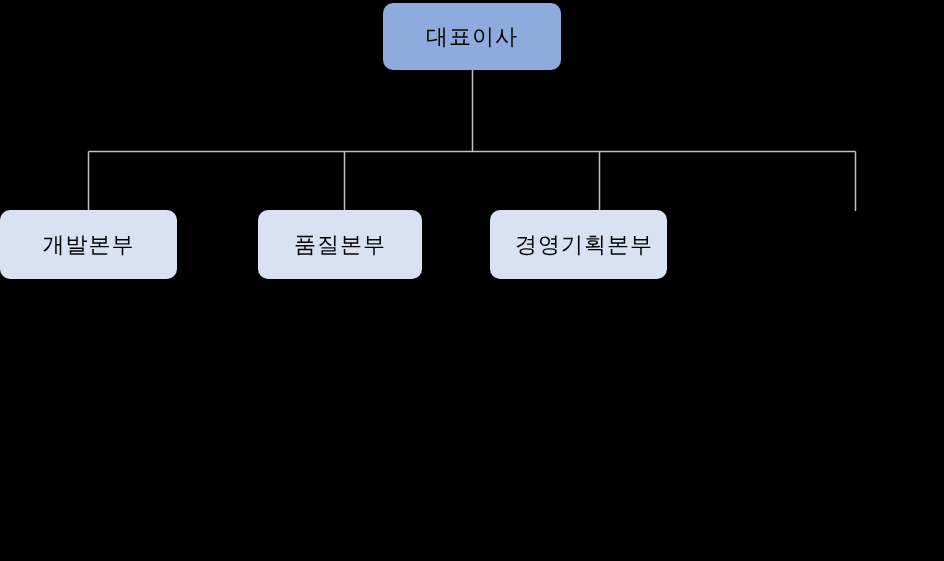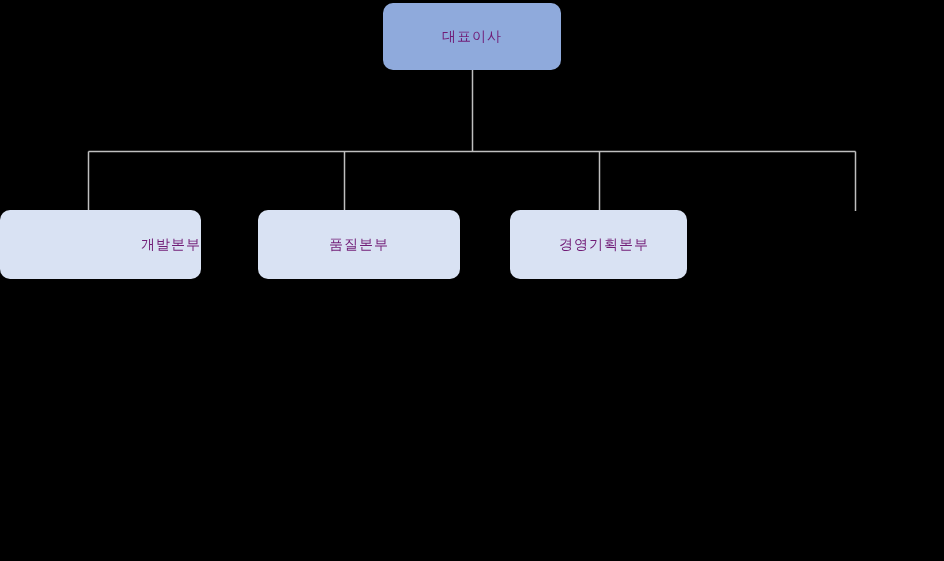--- a/index.html
+++ b/index.html
@@ -25,40 +25,40 @@
   }
   .node {
     position: absolute;
     display: flex;
     align-items: center;
     justify-content: center;
     border-radius: 10px;
     box-sizing: border-box;
   }
   .node-label {
-    font-size: 14px;
+    font-size: 22px;
     letter-spacing: 1px;
-    color: #701a75;
+    color: #000000;
     white-space: nowrap;
   }
   .node-root {
     left: 383px;
     top: 3px;
     width: 178px;
     height: 67px;
     background: #8FAADC;
   }
   .node-child {
     top: 210px;
     height: 69px;
     background: #D9E2F3;
   }
-  .node-child-0 { left: 0px;   width: 201px; justify-content: flex-end; }
-  .node-child-1 { left: 258px; width: 202px; }
-  .node-child-2 { left: 510px; width: 177px; padding-left: 11px; }
+  .node-child-0 { left: 0px;   width: 177px; }
+  .node-child-1 { left: 258px; width: 164px; }
+  .node-child-2 { left: 490px; width: 177px; padding-left: 11px; }
   .node-child-3 { left: 766px; width: 171px; }
 </style>
 </head>
 <body>
 
 <div class="stage">
 
   <svg class="connectors" width="944" height="561" viewBox="0 0 944 561" xmlns="http://www.w3.org/2000/svg">
 
     <line x1="472.5" y1="70" x2="472.5" y2="151.5" stroke="#BFBFBF" stroke-width="1.5"></line>

